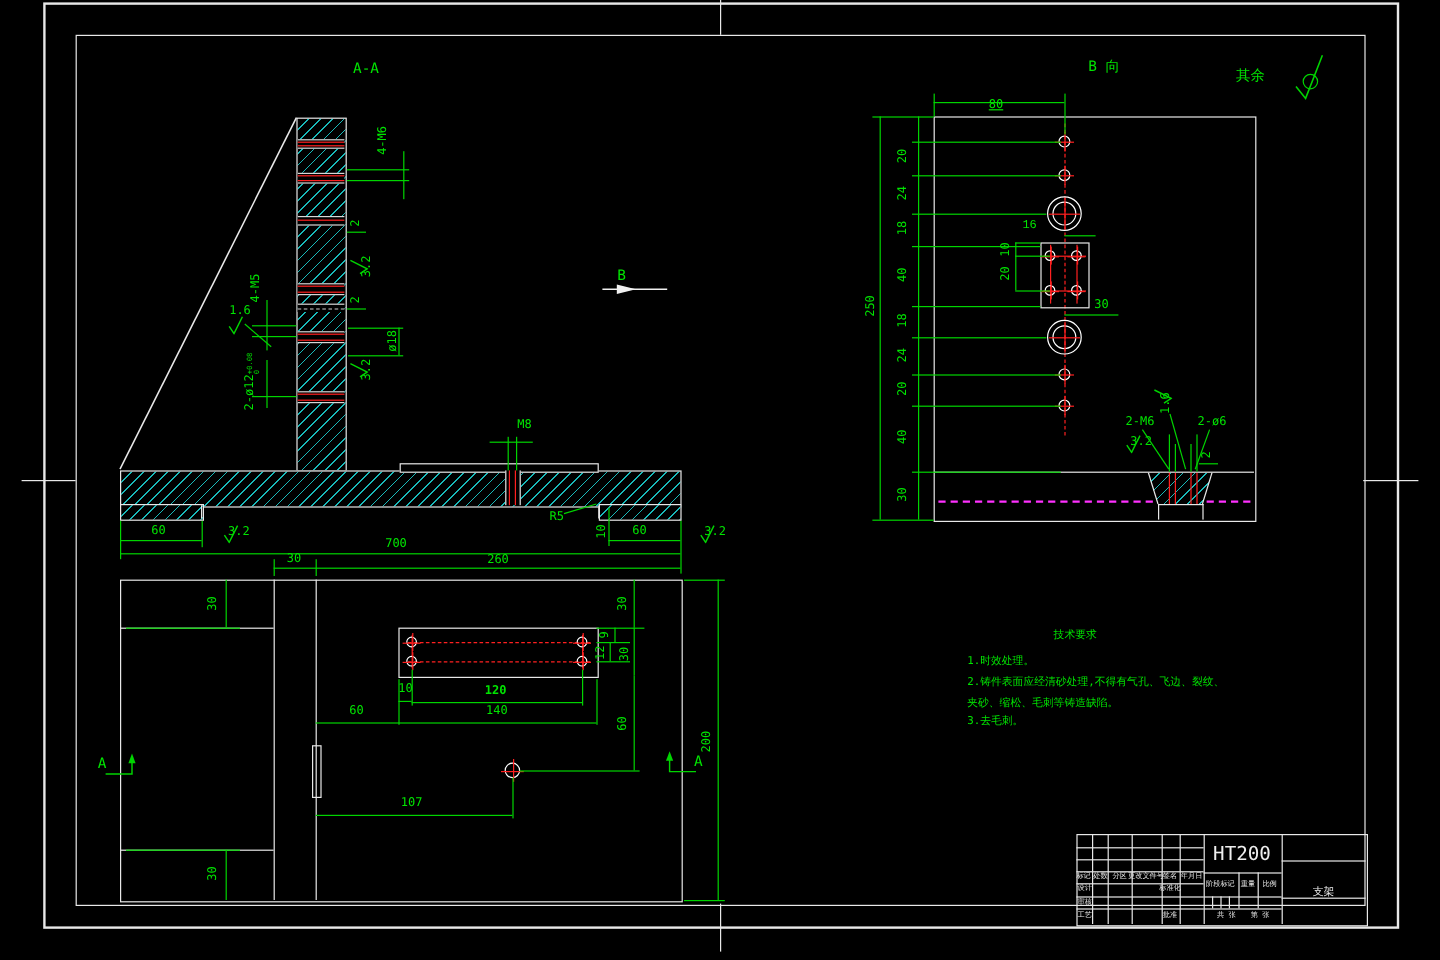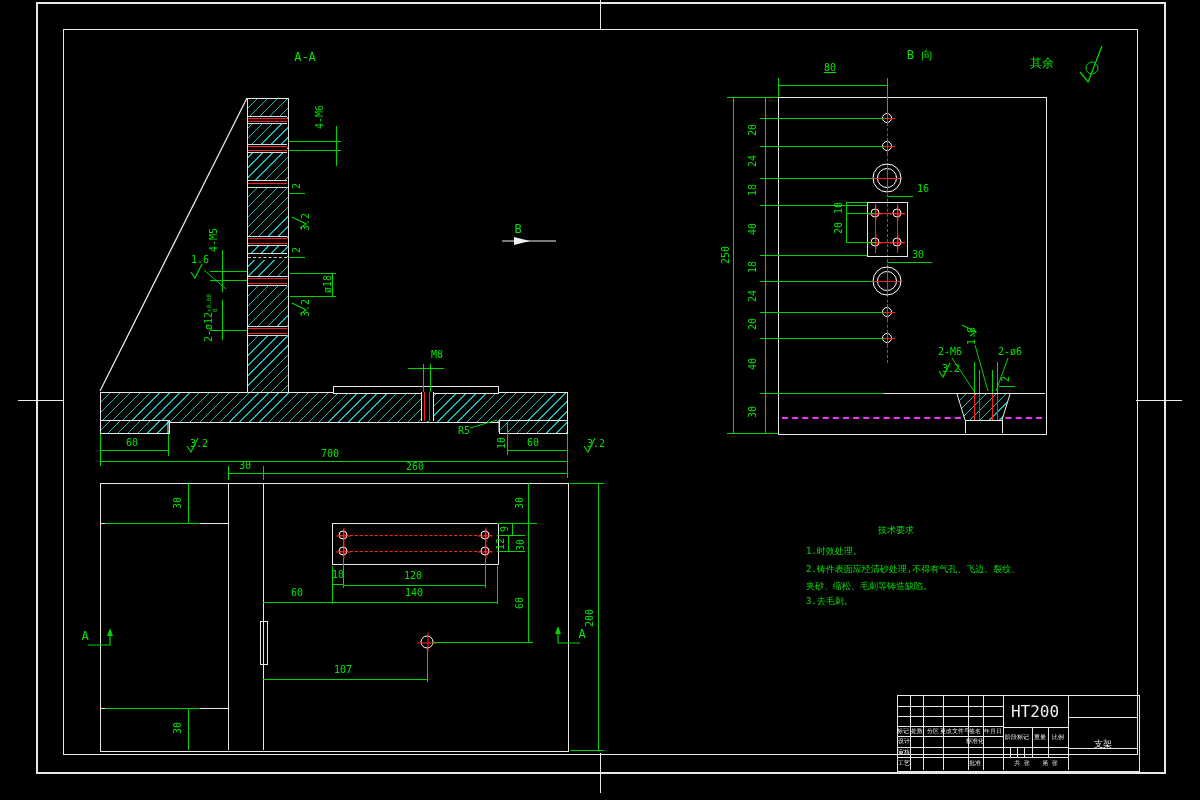--- a/index.html
+++ b/index.html
@@ -182,21 +182,21 @@
   <div class="gl" style="left:570px;top:483px;width:34px;height:1px;"></div>
   <div class="gl" style="left:570px;top:750px;width:34px;height:1px;"></div>
 
   <div class="dim rot" style="left:178px;top:503px;">30</div>
   <div class="dim rot" style="left:178px;top:728px;">30</div>
   <div class="dim rot" style="left:520px;top:503px;">30</div>
   <div class="dim rot" style="left:505px;top:529px;">9</div>
   <div class="dim rot" style="left:501px;top:544px;">12</div>
   <div class="dim rot" style="left:521px;top:545px;">30</div>
   <div class="dim" style="left:338px;top:575px;">10</div>
-  <div class="dim" style="left:413px;top:576px;">120</div>
+  <div class="dim" style="left:413px;top:576px;font-weight:bold;">120</div>
   <div class="dim" style="left:414px;top:593px;">140</div>
   <div class="dim" style="left:297px;top:593px;">60</div>
   <div class="dim rot" style="left:520px;top:603px;">60</div>
   <div class="dim" style="left:343px;top:670px;">107</div>
   <div class="dim rot" style="left:590px;top:618px;">200</div>
   <div class="dim big" style="left:85px;top:636px;">A</div>
   <div class="dim big" style="left:582px;top:634px;">A</div>
 
   <div class="dim big" style="left:920px;top:55px;">B 向</div>
   <div class="box" style="left:778px;top:97px;width:267px;height:336px;background:transparent;"></div>
@@ -253,32 +253,32 @@
   <div class="gl" style="left:846px;top:202px;width:21px;height:1px;"></div>
   <div class="gl" style="left:846px;top:213px;width:29px;height:1px;"></div>
   <div class="gl" style="left:846px;top:242px;width:29px;height:1px;"></div>
   <div class="gl" style="left:887px;top:262px;width:45px;height:1px;"></div>
   <div class="gl" style="left:974px;top:362px;width:1px;height:31px;"></div>
   <div class="gl" style="left:979px;top:370px;width:1px;height:23px;"></div>
   <div class="gl" style="left:992px;top:370px;width:1px;height:23px;"></div>
   <div class="gl" style="left:997px;top:362px;width:1px;height:31px;"></div>
   <div class="gl" style="left:999px;top:386px;width:16px;height:1px;"></div>
 
-  <div class="dim" style="left:830px;top:68px;text-decoration:underline;">80</div>
+  <div class="dim" style="left:830px;top:88px;text-decoration:underline;">80</div>
   <div class="dim rot" style="left:726px;top:255px;">250</div>
   <div class="dim rot" style="left:753px;top:130px;">20</div>
   <div class="dim rot" style="left:753px;top:161px;">24</div>
   <div class="dim rot" style="left:753px;top:190px;">18</div>
   <div class="dim rot" style="left:753px;top:229px;">40</div>
   <div class="dim rot" style="left:753px;top:267px;">18</div>
   <div class="dim rot" style="left:753px;top:296px;">24</div>
   <div class="dim rot" style="left:753px;top:324px;">20</div>
   <div class="dim rot" style="left:753px;top:364px;">40</div>
   <div class="dim rot" style="left:753px;top:412px;">30</div>
-  <div class="dim" style="left:923px;top:189px;">16</div>
+  <div class="dim" style="left:858px;top:189px;font-family:Liberation Mono, monospace;">16</div>
   <div class="dim rot" style="left:839px;top:208px;">10</div>
   <div class="dim rot" style="left:839px;top:228px;">20</div>
   <div class="dim" style="left:918px;top:255px;">30</div>
   <div class="dim" style="left:950px;top:352px;">2-M6</div>
   <div class="dim" style="left:951px;top:369px;">3.2</div>
   <div class="dim rot" style="left:972px;top:336px;">1.6</div>
   <div class="dim" style="left:1010px;top:352px;">2-ø6</div>
   <div class="dim rot" style="left:1006px;top:379px;">2</div>
 
   <div class="dim big" style="left:1042px;top:63px;">其余</div>

